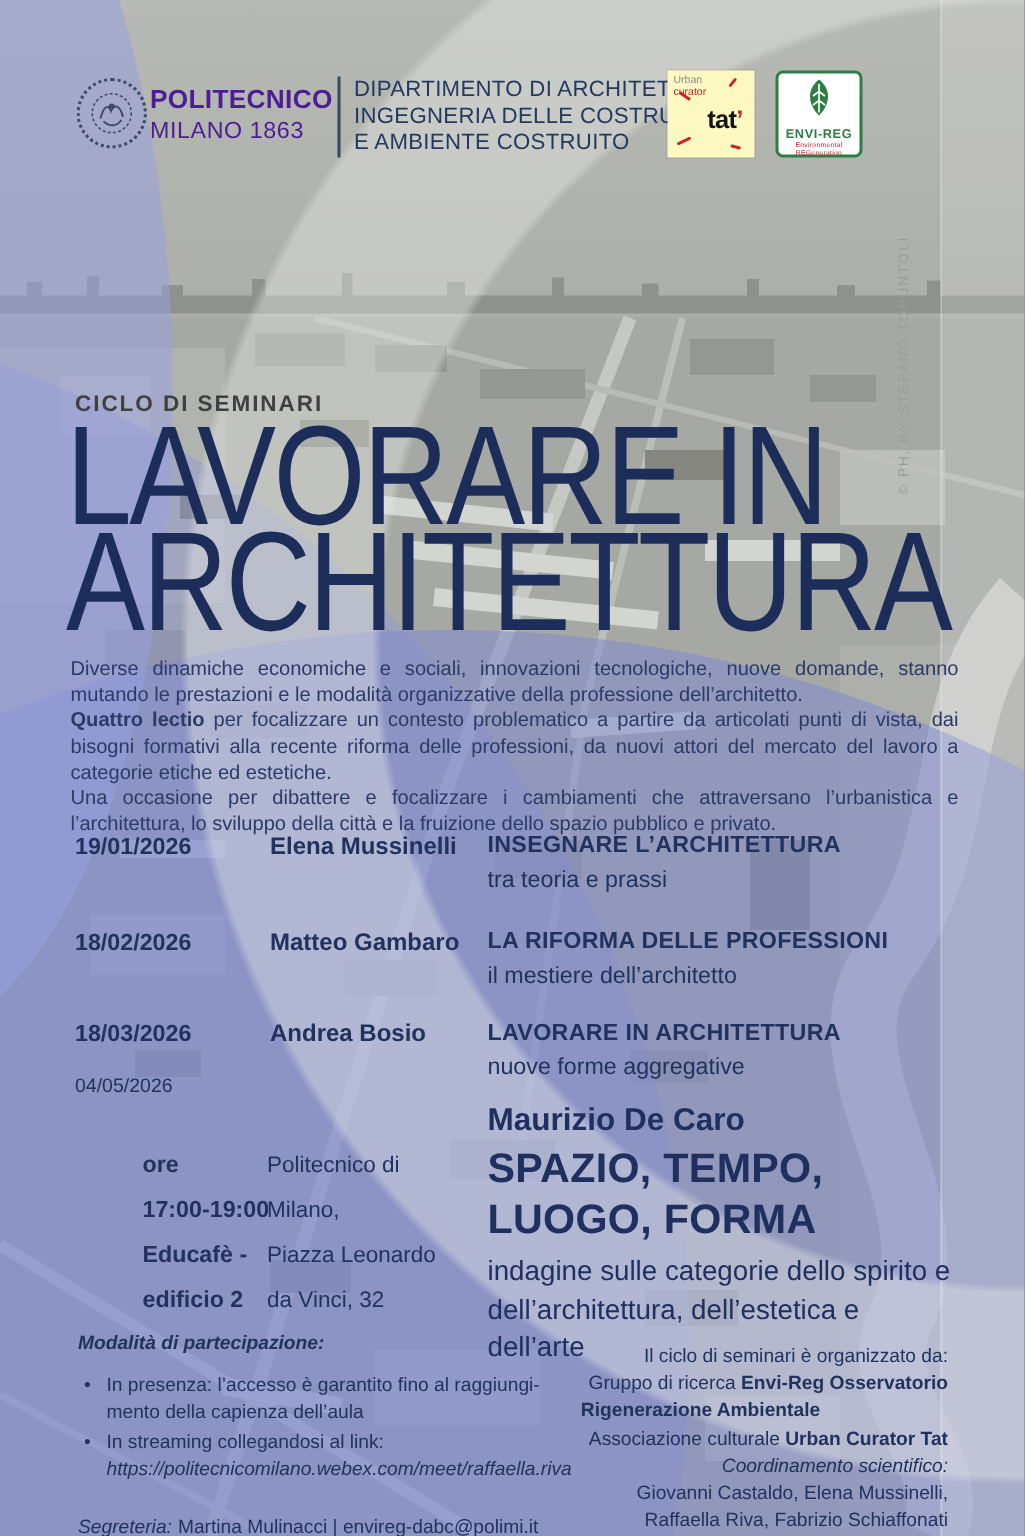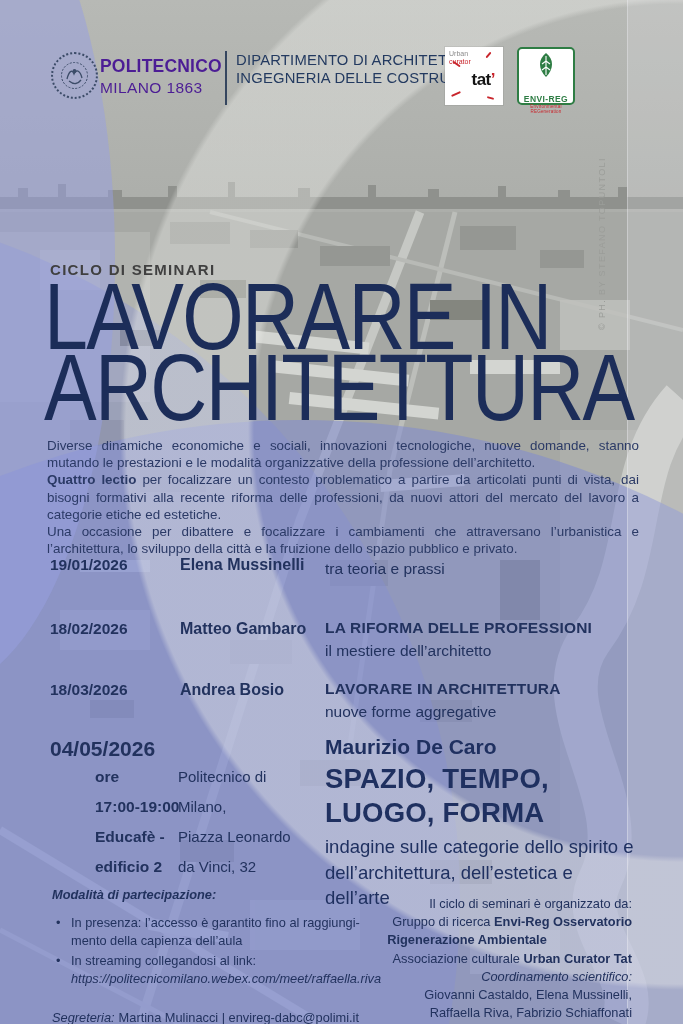--- a/index.html
+++ b/index.html
@@ -23,35 +23,35 @@
   
   .seal{position:absolute;left:51px;top:52px;width:47px;height:47px;border-radius:50%;
     border:2px dotted #3c4c68;display:flex;align-items:center;justify-content:center;}
   .polimi-text{position:absolute;left:100px;top:56px;color:#4c1d95;}
   .polimi-name{font-size:17.5px;font-weight:700;letter-spacing:0.2px;}
   .polimi-sub{font-size:15.5px;margin-top:2px;letter-spacing:0.4px;}
   .header-divider{position:absolute;left:225px;top:51px;width:2px;height:54px;background:#35465f;}
   .dept{position:absolute;left:236px;top:52px;font-size:14.8px;line-height:17.6px;
     color:#233a60;font-weight:500;letter-spacing:0.2px;}
 
-  .tat{position:absolute;left:445px;top:47px;width:58px;height:58px;background:#ffffff;
+  .tat{position:absolute;left:445px;top:47px;width:58px;height:58px;background:#fef9c3;
     box-shadow:0 0 0 1px rgba(0,0,0,0.06);}
   .tat-urban{position:absolute;left:4px;top:3px;font-size:7px;line-height:7.5px;color:#8a8a8a;}
   .tat-curator{color:#c9252c;display:block;}
   .tat-mark{position:absolute;right:8px;top:23px;font-size:17px;font-weight:800;color:#141414;letter-spacing:-0.5px;}
   .tat-mark::after{content:"\2019";color:#c9252c;font-weight:700;}
   .tat .fleck{position:absolute;background:#c9252c;border-radius:1px;}
   .fleck.f1{width:9px;height:2px;left:7px;top:16px;transform:rotate(35deg);}
   .fleck.f2{width:7px;height:2px;left:40px;top:7px;transform:rotate(-50deg);}
   .fleck.f3{width:10px;height:2px;left:6px;top:46px;transform:rotate(-25deg);}
   .fleck.f4{width:7px;height:2px;left:42px;top:50px;transform:rotate(15deg);}
 
   .envi{position:absolute;left:517px;top:47px;width:58px;height:58px;background:#fff;
     border:2px solid #2e7d44;border-radius:5px;text-align:center;}
-  .envi-name{font-size:8.5px;color:#2e7d44;font-weight:600;letter-spacing:0.4px;margin-top:12px;}
+  .envi-name{font-size:8.5px;color:#2e7d44;font-weight:600;letter-spacing:0.4px;margin-top:1px;}
   .envi-tag{font-size:4.5px;color:#c9252c;letter-spacing:0.2px;}
 
   .photo-credit{position:absolute;left:493px;top:214px;width:220px;height:12px;
     transform:rotate(-90deg);font-size:9px;letter-spacing:1.4px;color:#9b9d99;white-space:nowrap;}
 
   
   .kicker{position:absolute;left:50px;top:261px;font-size:15px;font-weight:600;
     letter-spacing:1.3px;color:#404040;}
   .title{position:absolute;left:44px;top:281px;transform:scaleX(0.84);transform-origin:left top;
     color:#1c2d59;font-weight:400;font-size:94px;line-height:71px;letter-spacing:-2px;white-space:nowrap;}
@@ -64,21 +64,21 @@
 
   
   .sem-row{position:absolute;left:50px;width:592px;}
   .sem-date{position:absolute;left:0;top:0;font-weight:700;font-size:15.5px;}
   .sem-speaker{position:absolute;left:130px;top:0;font-weight:700;font-size:16px;}
   .sem-tw{position:absolute;left:275px;top:-1px;width:317px;}
   .sem-title{font-weight:700;font-size:15.5px;letter-spacing:0.2px;}
   .sem-sub{font-size:15.5px;margin-top:5px;font-weight:400;}
 
   
-  .f-date{position:absolute;left:50px;top:737px;font-size:21px;font-weight:700;}
+  .f-date{position:absolute;left:50px;top:716px;font-size:13px;font-weight:400;}
   .f-meta{position:absolute;left:50px;top:762px;font-size:15.5px;font-weight:600;line-height:30px;margin-left:45px;}
   .f-loc{position:absolute;left:178px;top:762px;font-size:15px;font-weight:400;line-height:30px;}
   .f-right{position:absolute;left:325px;top:735px;width:317px;color:#1f3060;}
   .f-speaker{font-size:21px;font-weight:700;}
   .f-title{font-size:27.5px;font-weight:700;line-height:34px;letter-spacing:0.2px;margin-top:3px;}
   .f-sub{font-size:18.5px;line-height:25.5px;margin-top:4px;font-weight:400;}
 
   
   .participation{position:absolute;left:52px;top:886px;width:316px;font-size:12.8px;line-height:18.6px;color:#22325e;}
   .p-head{font-style:italic;font-weight:600;margin-bottom:9px;}
@@ -180,20 +180,21 @@
     </svg>
   </div>
   <div class="polimi-text">
     <div class="polimi-name">POLITECNICO</div>
     <div class="polimi-sub">MILANO 1863</div>
   </div>
   <div class="header-divider"></div>
   <div class="dept">
     <div>DIPARTIMENTO DI ARCHITETTURA</div>
     <div>INGEGNERIA DELLE COSTRUZIONI</div>
+    <div>E AMBIENTE COSTRUITO</div>
   </div>
 
   <div class="tat">
     <div class="tat-urban">
       <span>Urban</span>
       <span class="tat-curator">curator</span>
     </div>
     <div class="tat-mark">tat</div>
     <div class="fleck f1"></div>
     <div class="fleck f2"></div>
@@ -221,20 +222,21 @@
   <div class="intro">
     <p>Diverse dinamiche economiche e sociali, innovazioni tecnologiche, nuove domande, stanno mutando le prestazioni e le modalità organizzative della professione dell’architetto.</p>
     <p><span class="bold">Quattro lectio</span><span> per focalizzare un contesto problematico a partire da articolati punti di vista, dai bisogni formativi alla recente riforma delle professioni, da nuovi attori del mercato del lavoro a categorie etiche ed estetiche.</span></p>
     <p>Una occasione per dibattere e focalizzare i cambiamenti che attraversano l’urbanistica e l’architettura, lo sviluppo della città e la fruizione dello spazio pubblico e privato.</p>
   </div>
 
   <div class="sem-row" style="top:556px">
     <div class="sem-date">19/01/2026</div>
     <div class="sem-speaker">Elena Mussinelli</div>
     <div class="sem-tw">
+      <div class="sem-title">INSEGNARE L’ARCHITETTURA</div>
       <div class="sem-sub">tra teoria e prassi</div>
     </div>
   </div>
   <div class="sem-row" style="top:620px">
     <div class="sem-date">18/02/2026</div>
     <div class="sem-speaker">Matteo Gambaro</div>
     <div class="sem-tw">
       <div class="sem-title">LA RIFORMA DELLE PROFESSIONI</div>
       <div class="sem-sub">il mestiere dell’architetto</div>
     </div>

